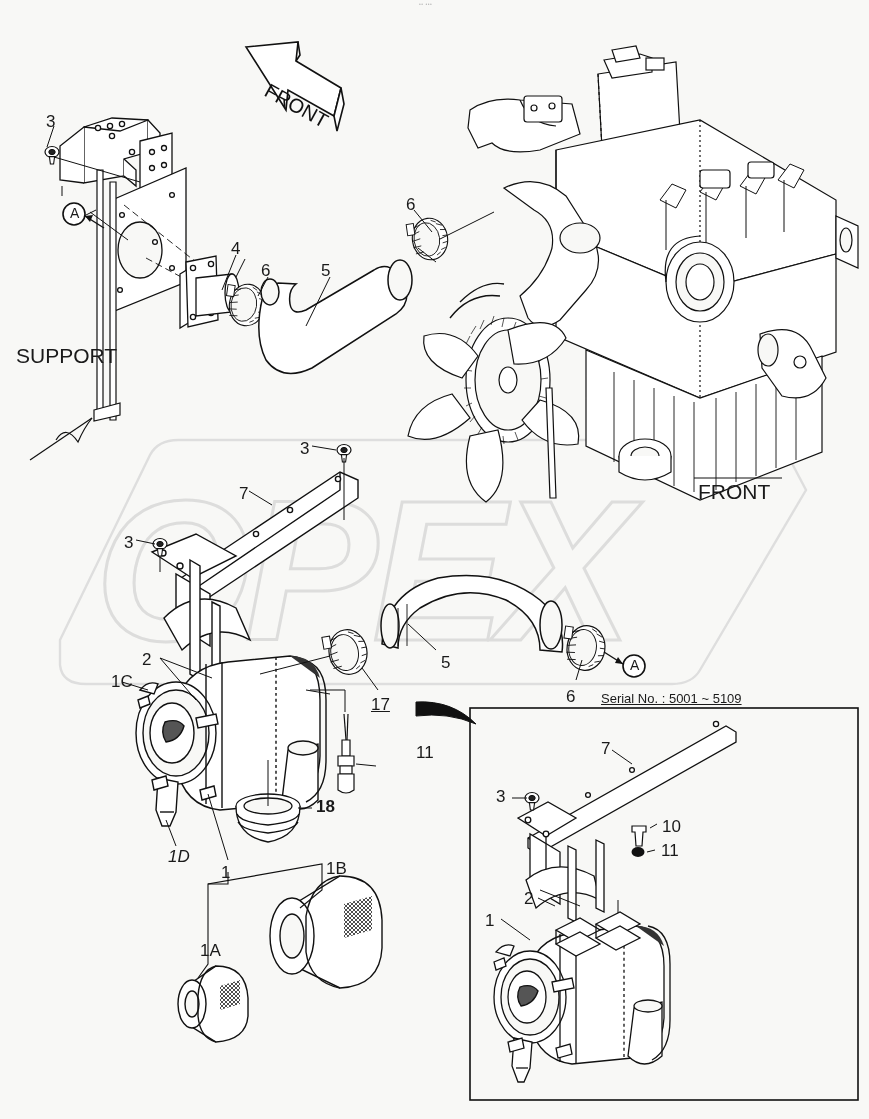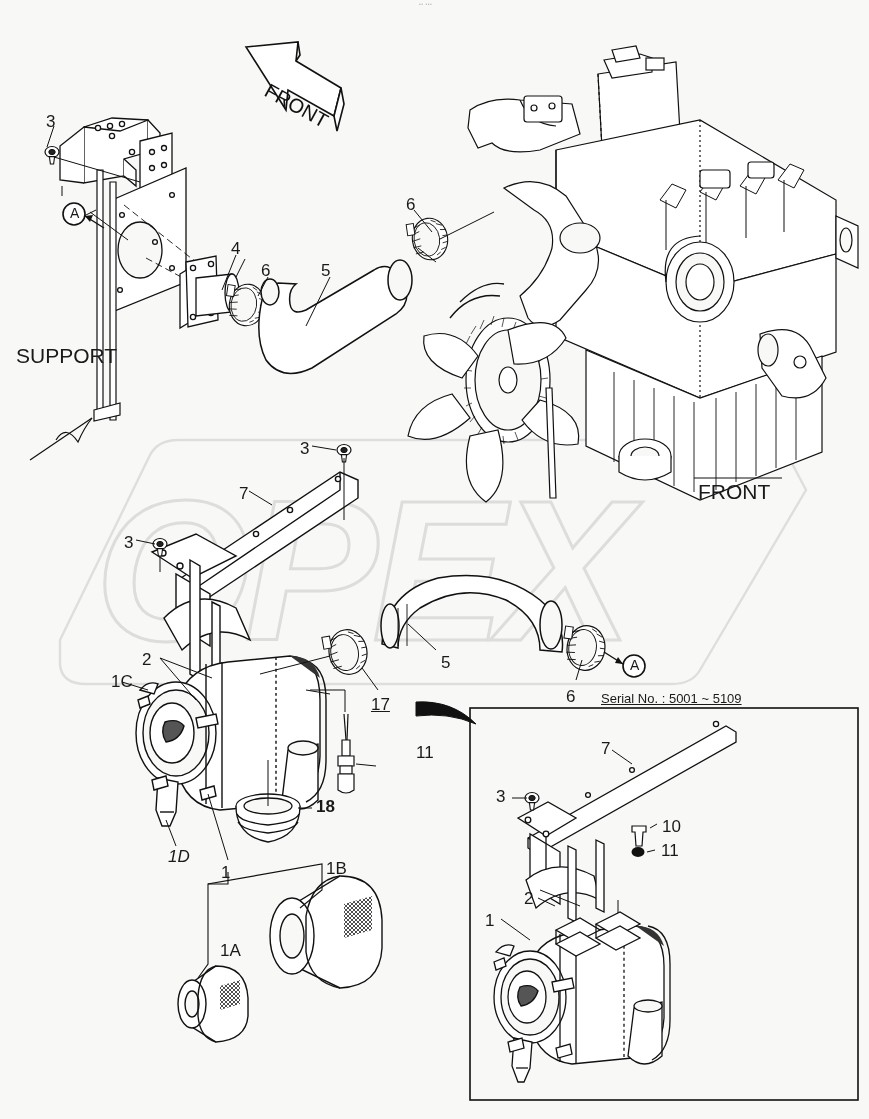--- a/index.html
+++ b/index.html
@@ -543,21 +543,21 @@
   <div class="lbl num" style="left:380px;top:744px;margin-left:36px;">11</div>
 
   <div class="lbl num" style="left:316px;top:798px;font-weight:bold;">18</div>
 
   <div class="lbl num" style="left:168px;top:848px;font-style:italic;">1D</div>
 
   <div class="lbl num" style="left:221px;top:864px;">1</div>
 
   <div class="lbl num" style="left:326px;top:860px;">1B</div>
 
-  <div class="lbl num" style="left:200px;top:942px;margin-left:20px;">1A</div>
+  <div class="lbl num" style="left:200px;top:942px;">1A</div>
 
   <div class="lbl ser" style="left:601px;top:692px;">Serial No. : 5001 ~ 5109</div>
 
   <div class="lbl num" style="left:601px;top:740px;">7</div>
 
   <div class="lbl num" style="left:496px;top:788px;">3</div>
 
   <div class="lbl num" style="left:662px;top:818px;">10</div>
 
   <div class="lbl num" style="left:661px;top:842px;">11</div>

